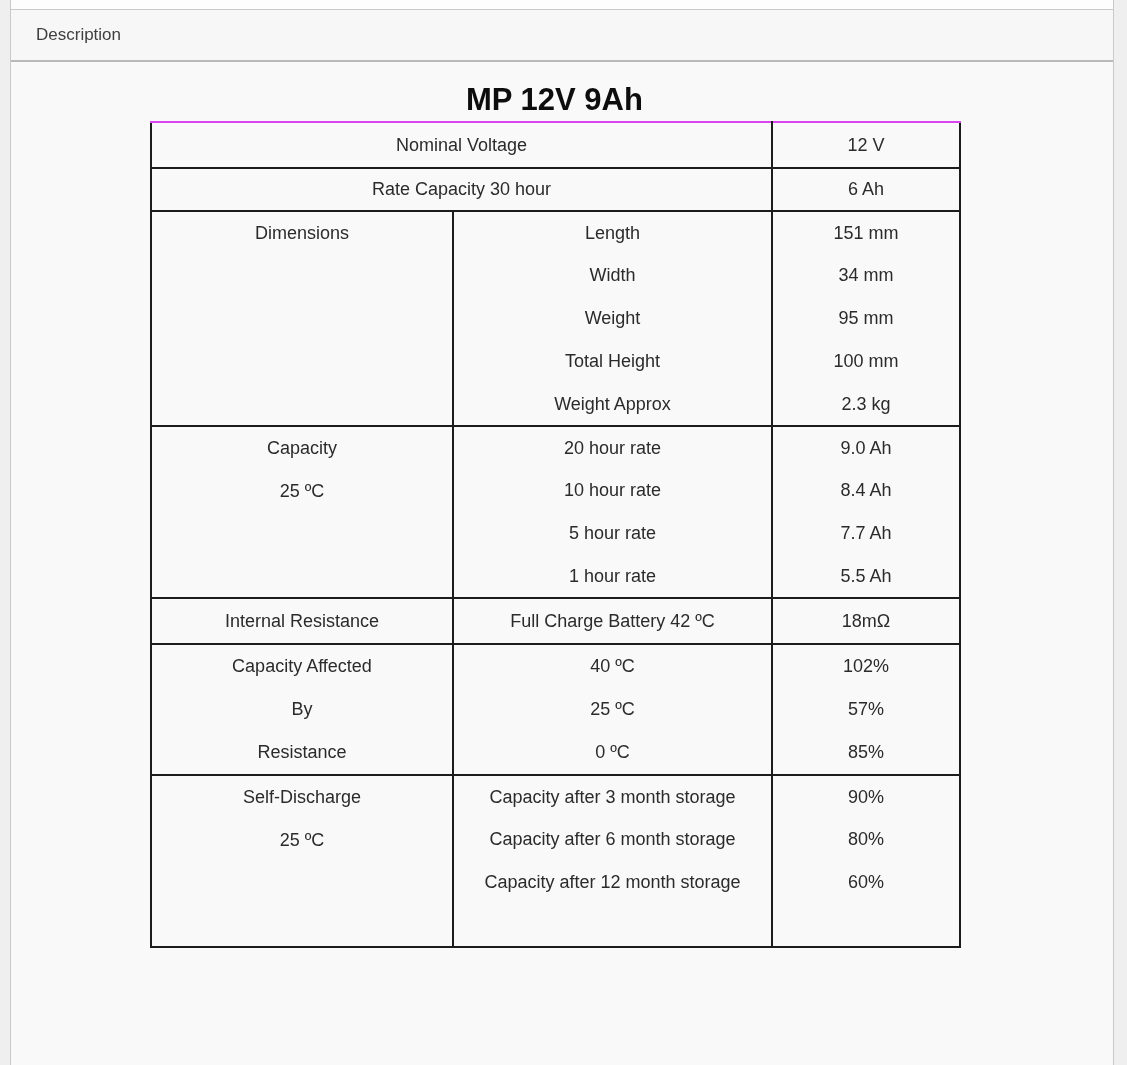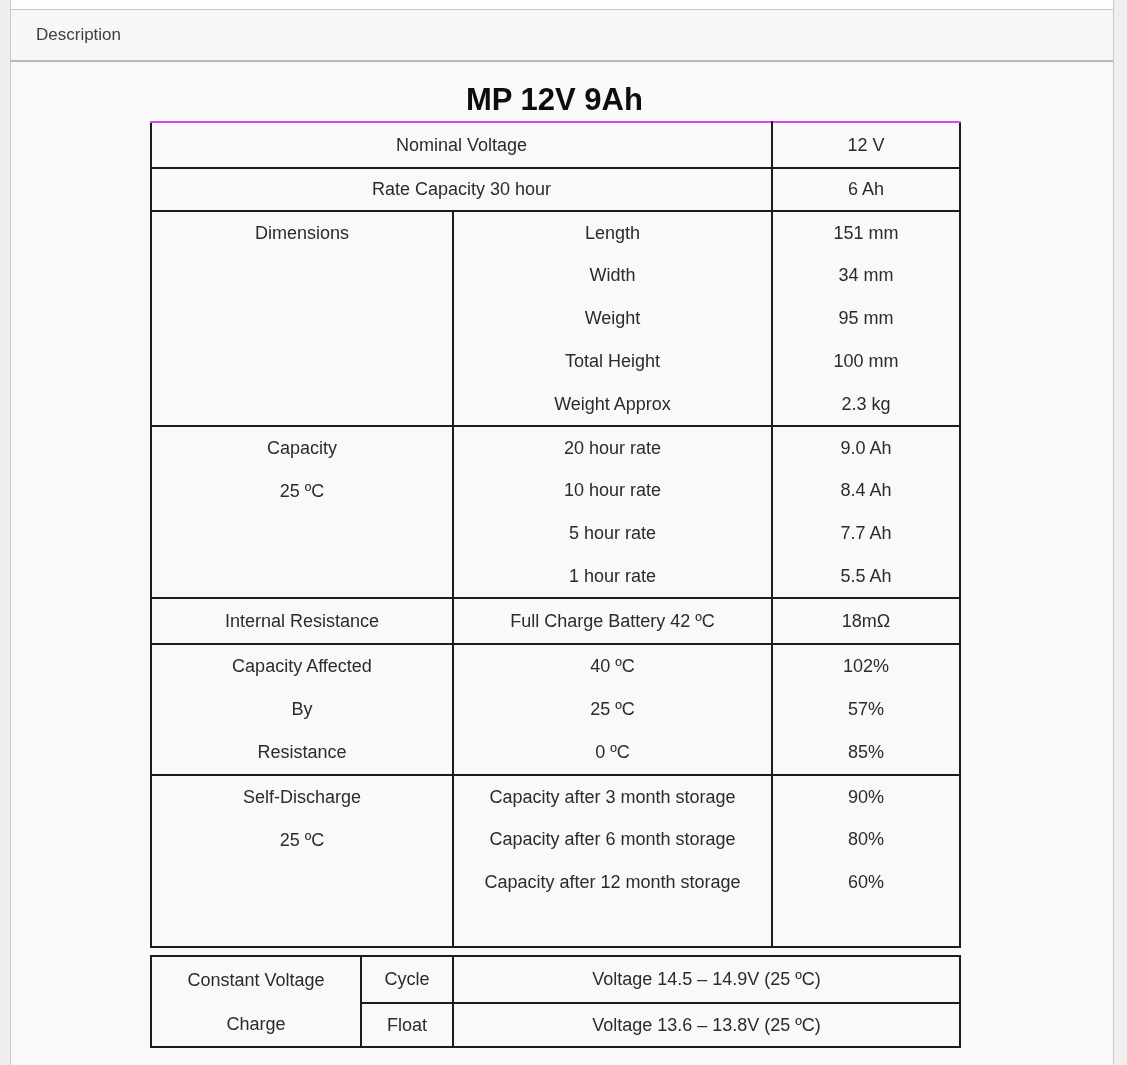--- a/index.html
+++ b/index.html
@@ -196,35 +196,14 @@
         </tr>
         <tr class="h43">
           <td class="bL"></td>
           <td class="bL"></td>
         </tr>
       </tbody>
     </table>
 
     <div class="table-gap"></div>
 
-    <table class="charge">
-      <colgroup>
-          <col style="width:210px">
-          <col style="width:92px">
-          <col style="width:507px">
-        </colgroup>
-      <tbody>
-        <tr class="h46">
-          <td class="label-cell" rowspan="2">
-            <div class="ln46">Constant Voltage</div>
-            <div class="ln">Charge</div>
-          </td>
-          <td class="bL">Cycle</td>
-          <td class="bL">Voltage 14.5 – 14.9V (25 ºC)</td>
-        </tr>
-        <tr class="h43">
-          <td class="bL bT">Float</td>
-          <td class="bL bT">Voltage 13.6 – 13.8V (25 ºC)</td>
-        </tr>
-      </tbody>
-    </table>
   </div>
 </div>
 
 </body></html>

